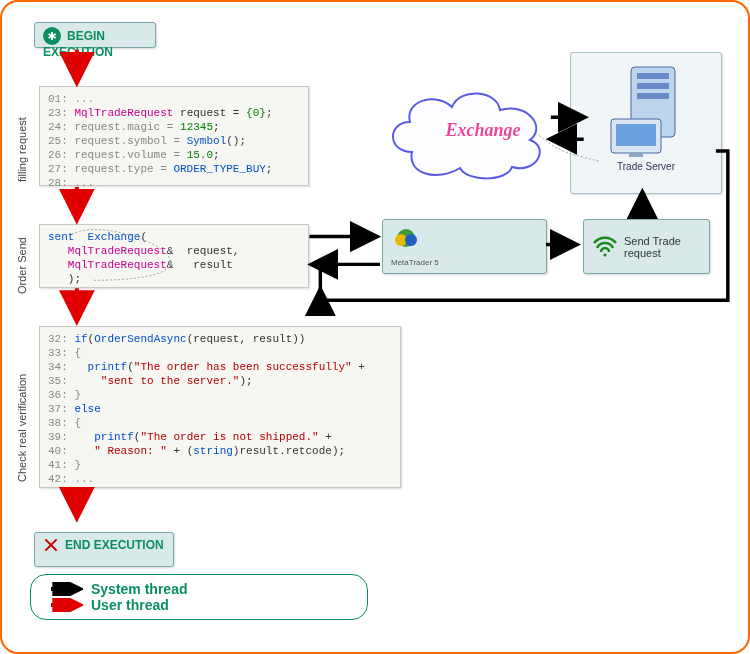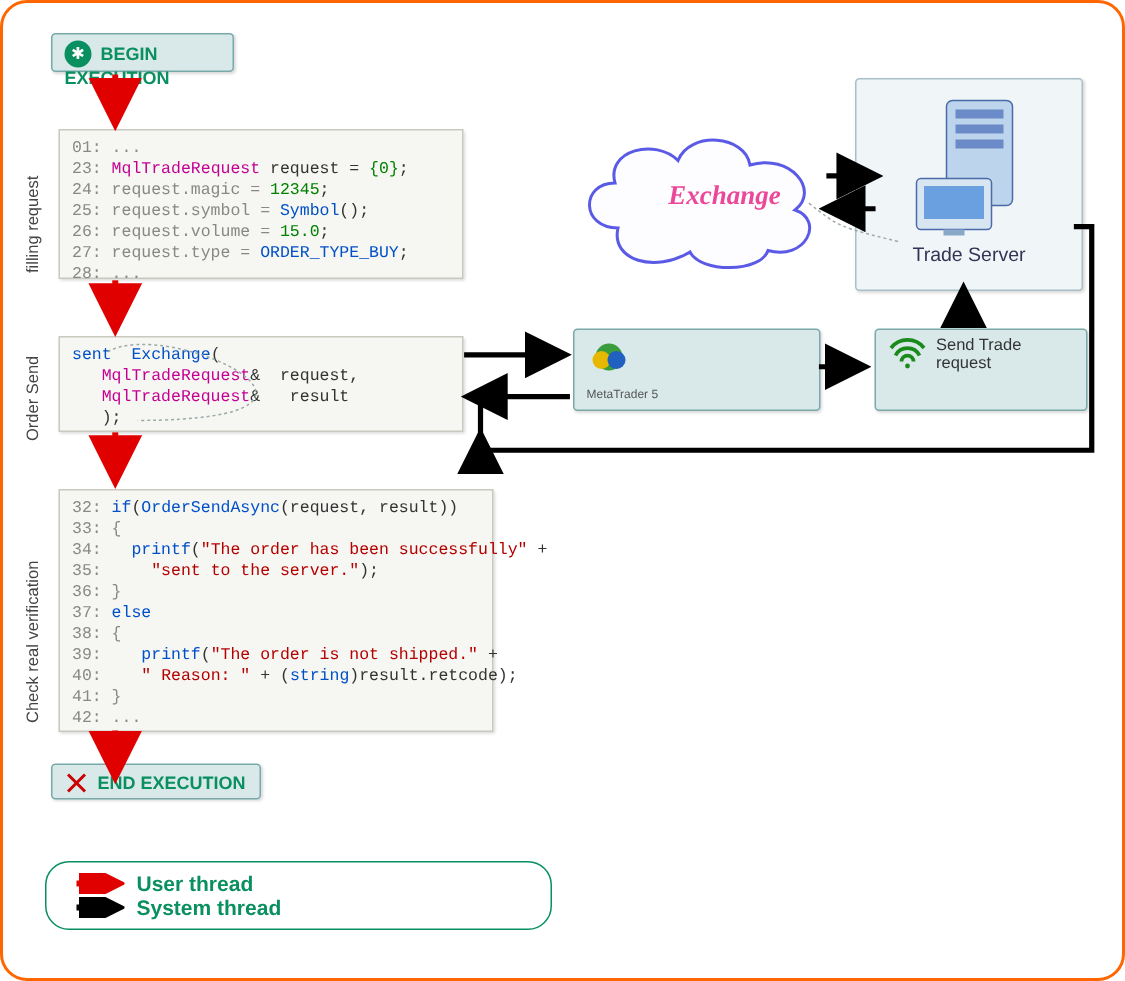--- a/index.html
+++ b/index.html
@@ -46,48 +46,48 @@
 <span class="ln">25: request.symbol = </span><span class="fn">Symbol</span><span>();</span>
 <span class="ln">26: request.volume = </span><span class="nm">15.0</span><span>;</span>
 <span class="ln">27: request.type = </span><span class="kw">ORDER_TYPE_BUY</span><span>;</span>
 <span class="ln">28: ...</span></div>
 
   <div class="code" style="left:37px;top:222px;width:270px;height:64px"><span class="kw">sent</span><span class="fn">  Exchange</span><span>(</span>
 <span class="tp">   MqlTradeRequest</span><span>&amp;  request,</span>
 <span class="tp">   MqlTradeRequest</span><span>&amp;   result</span>
 <span>   );</span></div>
 
-  <div class="code" style="left:37px;top:324px;width:290px;height:162px"><span class="ln">32: </span><span class="kw">if</span><span>(</span><span class="fn">OrderSendAsync</span><span>(request, result))</span>
+  <div class="code" style="left:37px;top:324px;width:362px;height:162px"><span class="ln">32: </span><span class="kw">if</span><span>(</span><span class="fn">OrderSendAsync</span><span>(request, result))</span>
 <span class="ln">33: {</span>
 <span class="ln">34:   </span><span class="fn">printf</span><span>(</span><span class="str">"The order has been successfully"</span><span> +</span>
 <span class="ln">35:     </span><span class="str">"sent to the server."</span><span>);</span>
 <span class="ln">36: }</span>
 <span class="ln">37: </span><span class="kw">else</span>
 <span class="ln">38: {</span>
 <span class="ln">39:    </span><span class="fn">printf</span><span>(</span><span class="str">"The order is not shipped."</span><span> +</span>
 <span class="ln">40:    </span><span class="str">" Reason: "</span><span> + (</span><span class="kw">string</span><span>)result.retcode);</span>
 <span class="ln">41: }</span>
 <span class="ln">42: ...</span></div>
 
-  <div class="node end" style="left:32px;top:507px;width:140px;height:24px">
+  <div class="node end" style="left:32px;top:530px;width:140px;height:35px">
     <span class="icon-x"></span><span class="txt">END EXECUTION</span>
   </div>
 
   <div class="node" style="left:380px;top:217px;width:165px;height:55px;display:flex;align-items:center">
     <span class="mt5">
       <svg width="30" height="30" viewBox="0 0 30 30">
           <circle cx="15" cy="12" r="9" fill="#3a9c3a"></circle>
           <circle cx="10" cy="14" r="6" fill="#e6b800"></circle>
           <circle cx="20" cy="14" r="6" fill="#2060c0"></circle>
         </svg>
       <div>MetaTrader 5</div>
     </span>
   </div>
 
-  <div class="node" style="left:581px;top:217px;width:142px;height:55px;display:flex;">
+  <div class="node" style="left:581px;top:217px;width:127px;height:55px;display:flex;align-items:center">
     <span class="wifi">
       <svg width="26" height="22" viewBox="0 0 26 22">
           <path d="M2 8 A14 14 0 0 1 24 8" fill="none" stroke="#1a8a1a" stroke-width="2.5"></path>
           <path d="M5 13 A9 9 0 0 1 21 13" fill="none" stroke="#1a8a1a" stroke-width="2.5"></path>
           <path d="M9 17 A4 4 0 0 1 17 17" fill="none" stroke="#1a8a1a" stroke-width="2.5"></path>
           <circle cx="13" cy="20" r="1.6" fill="#1a8a1a"></circle>
         </svg>
     </span>
     <span style="white-space:pre-line">Send Trade
 request</span>
@@ -103,21 +103,21 @@
   <div class="server" style="left:568px;top:50px;width:150px;height:140px;background:#f0f5f7;border:1px solid #a8c0c8;border-radius:3px;box-shadow:1px 1px 2px rgba(0,0,0,.15);text-align:center">
     <svg width="90" height="100" viewBox="0 0 90 100" style="margin-top:6px">
       <rect x="30" y="8" width="44" height="70" rx="4" fill="#bcd4ec" stroke="#4a6aa8"></rect>
       <rect x="36" y="14" width="32" height="6" fill="#6a8ac8"></rect>
         <rect x="36" y="24" width="32" height="6" fill="#6a8ac8"></rect>
         <rect x="36" y="34" width="32" height="6" fill="#6a8ac8"></rect>
       <rect x="10" y="60" width="50" height="34" rx="3" fill="#d8e6f2" stroke="#4a6aa8"></rect>
       <rect x="15" y="65" width="40" height="22" fill="#6aa0e0"></rect>
       <rect x="28" y="94" width="14" height="4" fill="#8aa8c8"></rect>
     </svg>
-    <div style="font-size:13px;color:#335">Trade Server</div>
+    <div style="font-size:10px;color:#335">Trade Server</div>
   </div>
 
   <svg class="arrows" viewBox="0 0 750 654">
     <defs>
       <marker id="ah-red" viewBox="0 0 12 12" refX="10" refY="6" markerWidth="9" markerHeight="9" orient="auto">
           <path d="M0 0 L12 6 L0 12 Z" fill="#e00000"></path>
         </marker>
       <marker id="ah-blk" viewBox="0 0 12 12" refX="10" refY="6" markerWidth="9" markerHeight="9" orient="auto">
           <path d="M0 0 L12 6 L0 12 Z" fill="#000"></path>
         </marker>
@@ -141,34 +141,34 @@
 
     <path d="M70 234 C110 210 260 280 90 280" fill="none" stroke="#9aa" stroke-width="1" stroke-dasharray="2 2"></path>
 
     <path d="M600 160 C560 150 560 150 540 134" fill="none" stroke="#9aa" stroke-width="1" stroke-dasharray="2 2"></path>
   </svg>
 
   <div class="legend" style="left:28px;top:572px;width:300px">
     <div class="row">
       <svg width="34" height="14">
           <defs>
+            <marker id="lb" viewBox="0 0 12 12" refX="10" refY="6" markerWidth="8" markerHeight="8" orient="auto">
+              <path d="M0 0 L12 6 L0 12 Z" fill="#000"></path>
+            </marker>
+          </defs>
+          <line x1="2" y1="7" x2="30" y2="7" stroke="#000" stroke-width="4" marker-end="url(#lb)"></line>
+        </svg>
+      <span>System thread</span>
+    </div>
+    <div class="row">
+      <svg width="34" height="14">
+          <defs>
             <marker id="lr" viewBox="0 0 12 12" refX="10" refY="6" markerWidth="8" markerHeight="8" orient="auto">
               <path d="M0 0 L12 6 L0 12 Z" fill="#e00000"></path>
             </marker>
           </defs>
           <line x1="2" y1="7" x2="30" y2="7" stroke="#e00000" stroke-width="4" marker-end="url(#lr)"></line>
         </svg>
       <span>User thread</span>
     </div>
-    <div class="row">
-      <svg width="34" height="14">
-          <defs>
-            <marker id="lb" viewBox="0 0 12 12" refX="10" refY="6" markerWidth="8" markerHeight="8" orient="auto">
-              <path d="M0 0 L12 6 L0 12 Z" fill="#000"></path>
-            </marker>
-          </defs>
-          <line x1="2" y1="7" x2="30" y2="7" stroke="#000" stroke-width="4" marker-end="url(#lb)"></line>
-        </svg>
-      <span>System thread</span>
-    </div>
   </div>
 
 </div>
 
 </body></html>

